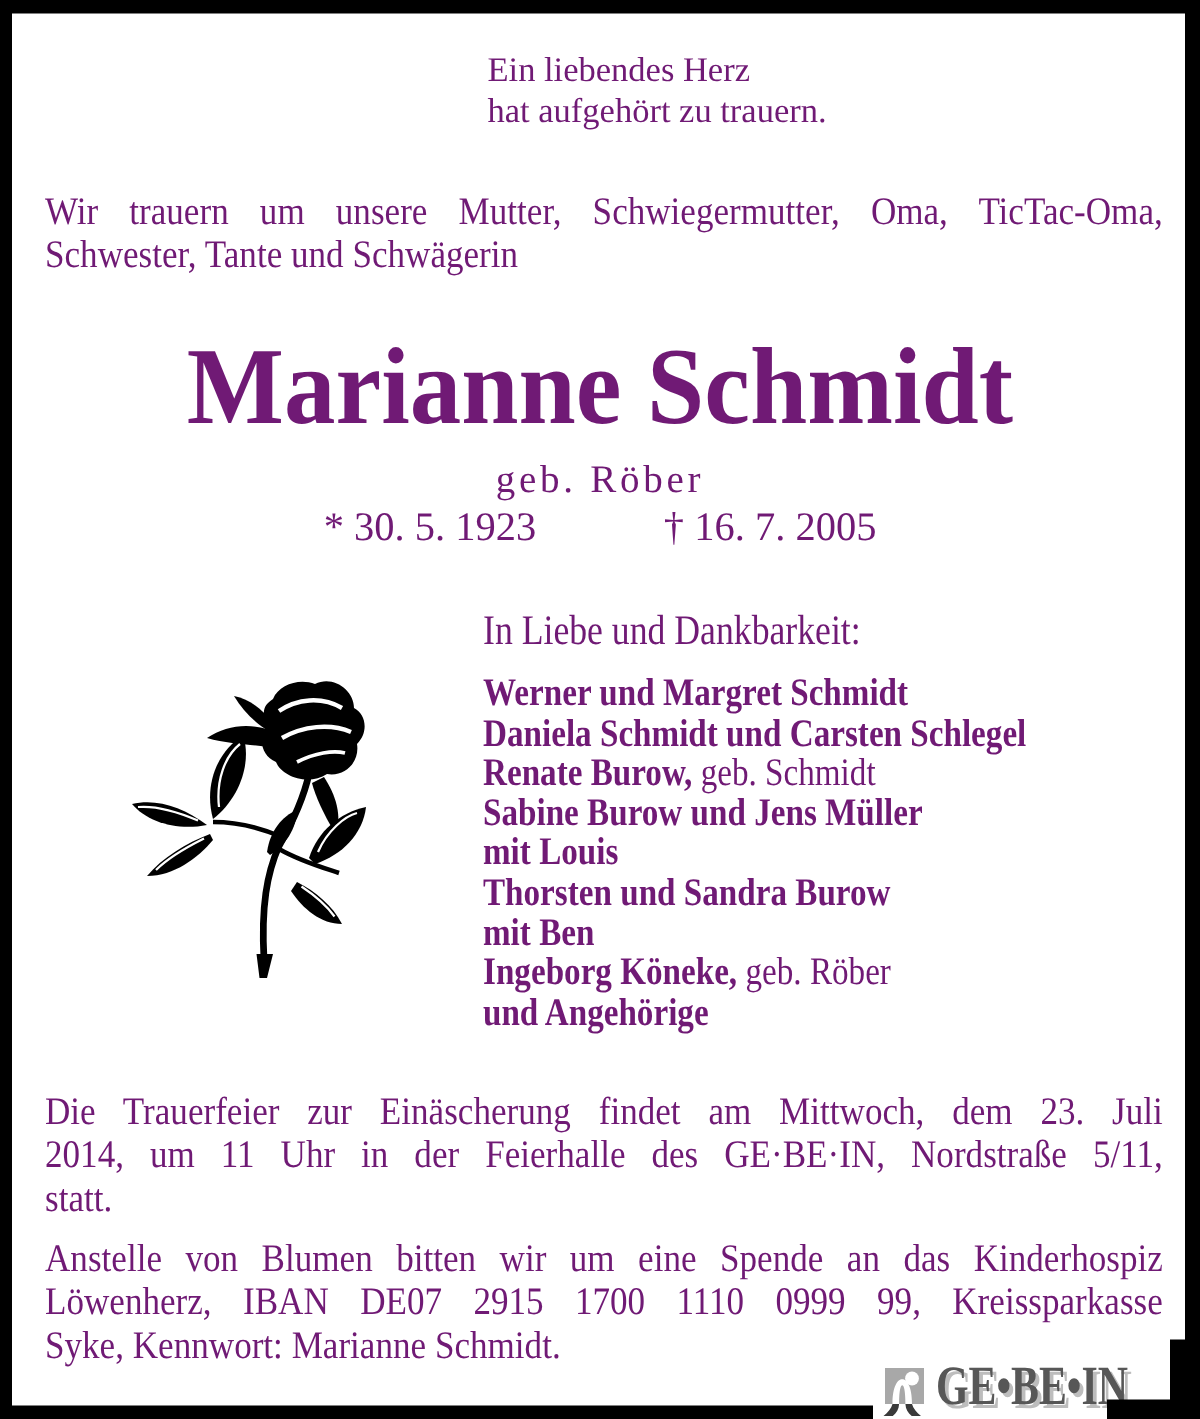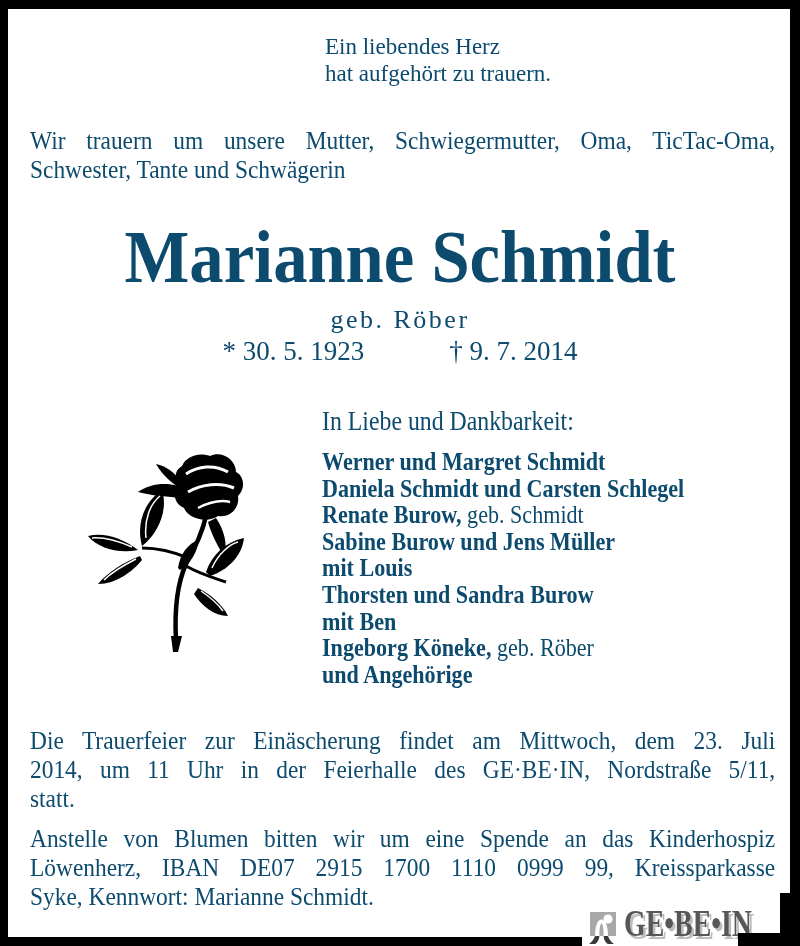--- a/index.html
+++ b/index.html
@@ -1,18 +1,18 @@
 <!DOCTYPE html>
 <html><head>
 <meta charset="utf-8">
 <style>
   html,body{margin:0;padding:0;background:#ffffff;}
   .page{
     position:relative;width:800px;height:946px;background:#ffffff;overflow:hidden;
-    font-family:"Liberation Serif", serif;color:#0c4a6e;
+    font-family:"Liberation Serif", serif;color:#701a75;
   }
   
   .frame{position:absolute;background:#000;z-index:5;}
   .frame-top{left:0;top:0;width:800px;height:9px;}
   .frame-left{left:0;top:0;width:8px;height:946px;}
   .frame-right{right:0;top:0;width:10px;height:946px;}
   .frame-bottom{left:0;bottom:0;width:800px;height:9px;}
 
   .epigraph{position:absolute;left:325px;top:33px;font-size:23px;line-height:27px;}
   .para{position:absolute;left:30px;width:828px;transform:scaleX(0.9);transform-origin:0 0;
@@ -61,21 +61,21 @@
 
   <div class="para intro">
     <div class="jl">Wir trauern um unsere Mutter, Schwiegermutter, Oma, TicTac-Oma,</div>
     <div>Schwester, Tante und Schwägerin</div>
   </div>
 
   <h1 class="name">Marianne Schmidt</h1>
   <div class="maiden">geb. Röber</div>
   <div class="dates">
     <span>* 30. 5. 1923</span>
-    <span>† 9. 7. 2014</span>
+    <span>† 16. 7. 2005</span>
   </div>
 
   <svg class="rose" width="185" height="200" viewBox="0 0 185 200">
 
     <path d="M124,64 C120,82 112,98 104,112 C96,130 92,152 94,188" fill="none" stroke="#000" stroke-width="4.5" stroke-linecap="round"></path>
     <path d="M89,184 L100,184 L96,200 L91,200 Z" fill="#000"></path>
 
     <path d="M106,106 C92,100 76,96 60,96" fill="none" stroke="#000" stroke-width="3"></path>
     <path d="M104,114 C118,122 132,126 144,130" fill="none" stroke="#000" stroke-width="3"></path>
 

